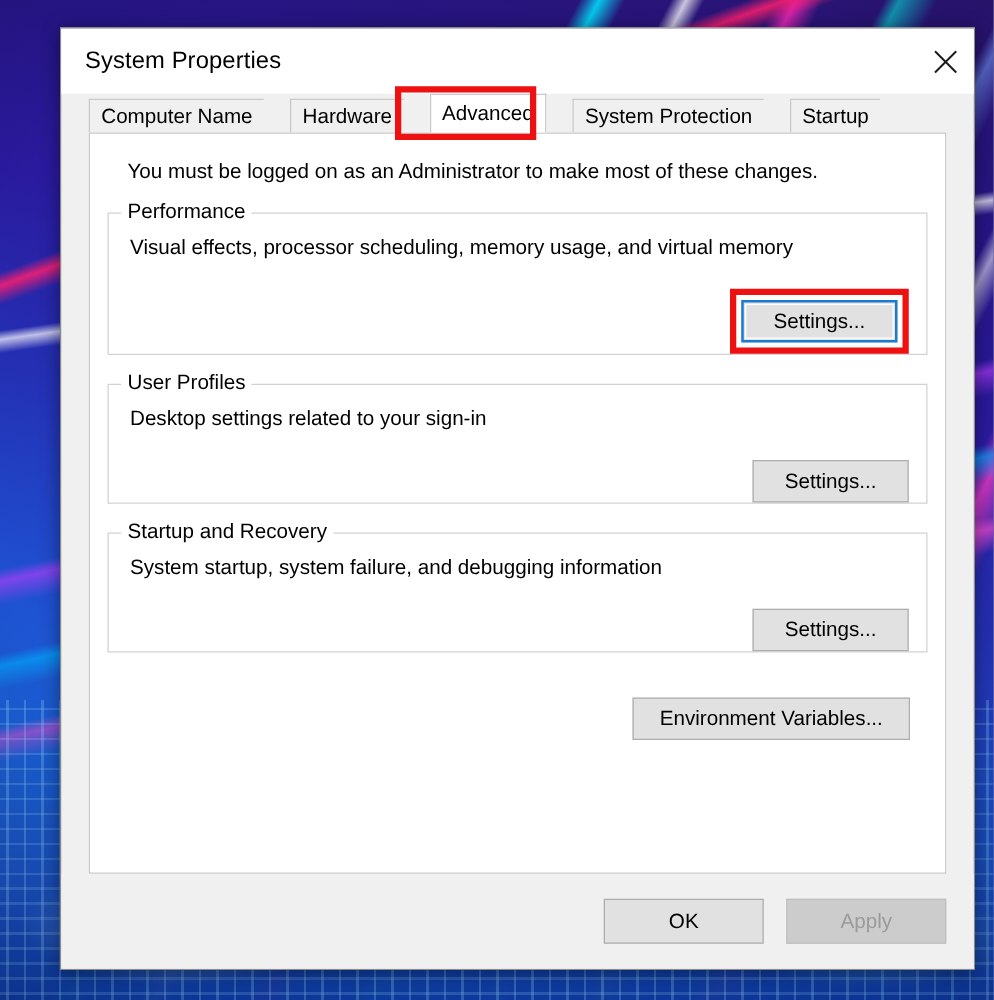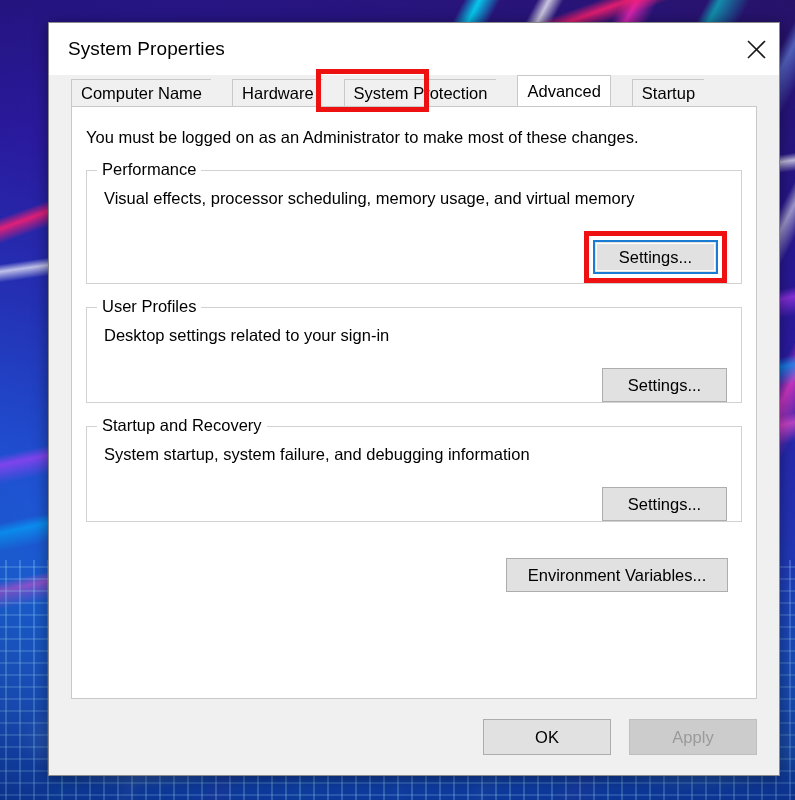--- a/index.html
+++ b/index.html
@@ -163,21 +163,21 @@
     border: 1px solid #c9c9c9;
     margin: 0 22px;
     flex: 1 1 auto;
     position: relative;
     padding: 0 14px;
     box-sizing: border-box;
   }
   .admin-note {
     font-size: 16.5px;
     color: #000;
-    margin: 21px 0 0 0;
+    margin: 21px 0 0 16px;
   }
 
   
   .groupbox {
     position: relative;
     border: 1px solid #d2d2d2;
     margin-top: 23px;
     padding: 0 12px 0 12px;
     box-sizing: border-box;
   }
@@ -279,22 +279,22 @@
             <line x1="2" y1="2" x2="19" y2="19" stroke="#1a1a1a" stroke-width="1.6"></line>
             <line x1="19" y1="2" x2="2" y2="19" stroke="#1a1a1a" stroke-width="1.6"></line>
           </svg>
         </span>
       </div>
     </div>
 
     <div class="tabstrip">
       <div class="tab">Computer Name</div>
       <div class="tab">Hardware</div>
+      <div class="tab selected">Advanced</div>
       <div class="tab">System Protection</div>
-      <div class="tab selected">Advanced</div>
       <div class="tab">Startup</div>
       <div class="tab-highlight"></div>
     </div>
 
     <div class="tabpage">
 
       <div class="admin-note">You must be logged on as an Administrator to make most of these changes.</div>
 
       <div class="groupbox">
         <span class="gb-label">Performance</span>

